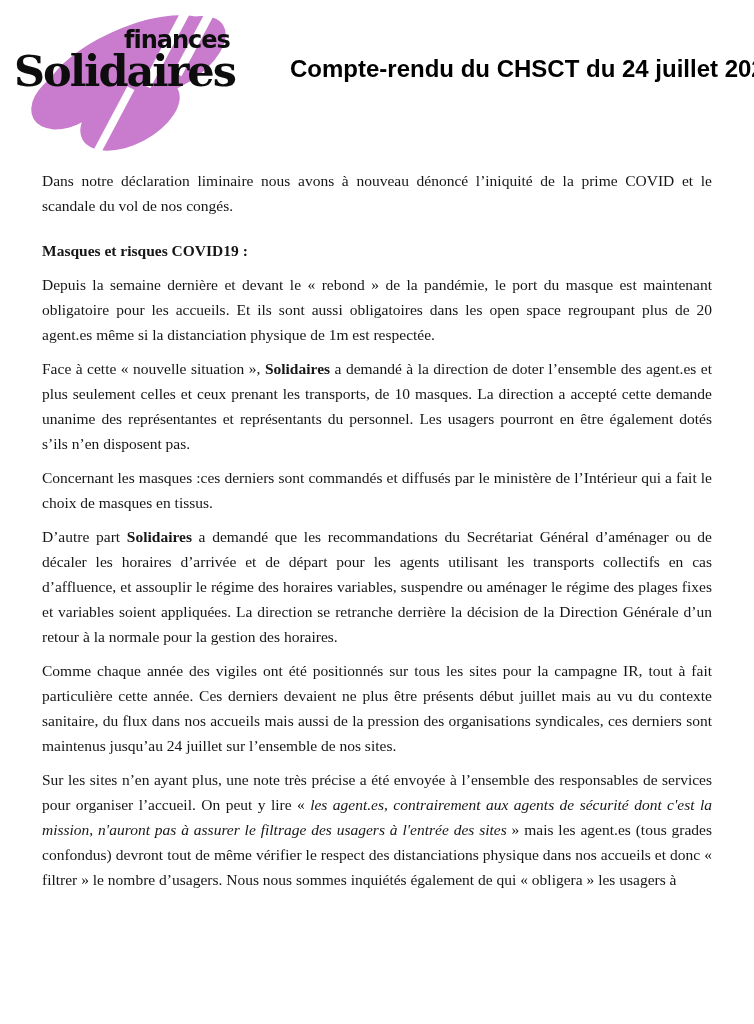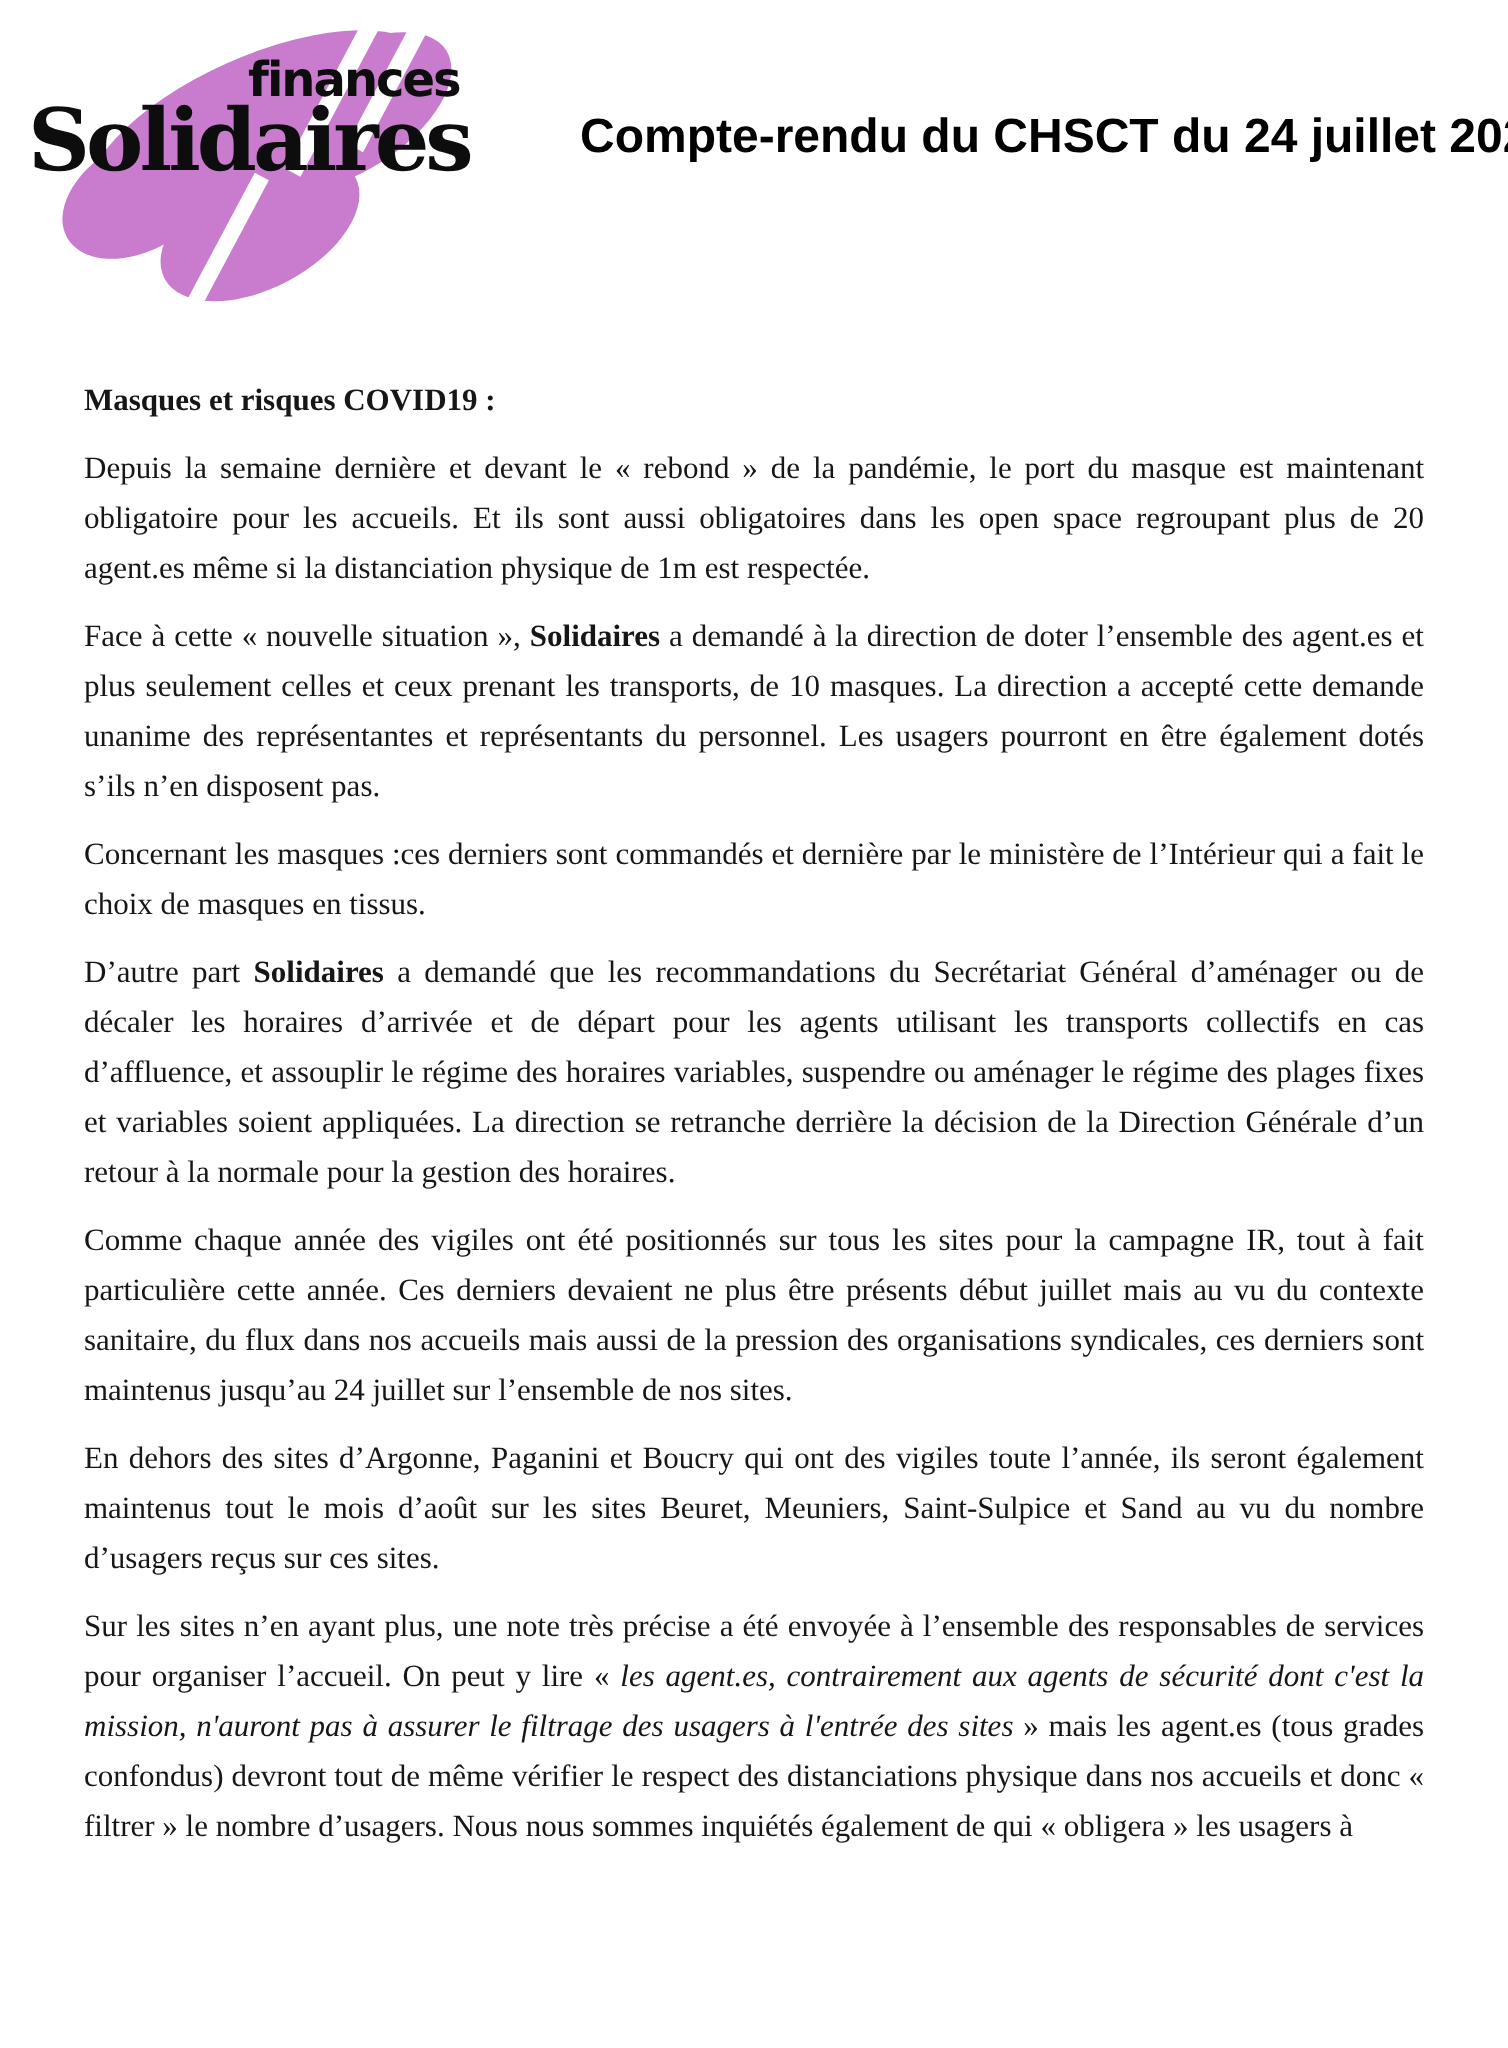--- a/index.html
+++ b/index.html
@@ -96,23 +96,23 @@
       </svg>
       <span class="logo-sub">finances</span>
       <span class="logo-main">Solidaires</span>
     </div>
 
     <h1 class="doc-title">Compte-rendu du CHSCT du 24 juillet 2020</h1>
 
   </header>
 
   <main class="doc-body">
+      <p class="p"><span>Dans notre déclaration liminaire nous avons à nouveau dénoncé l’iniquité de la prime COVID et le scandale du vol de nos congés.</span></p>
       <h2 class="h"><span>Masques et risques COVID19 :</span></h2>
       <p class="p"><span>Depuis la semaine dernière et devant le « rebond » de la pandémie, le port du masque est maintenant obligatoire pour les accueils. Et ils sont aussi obligatoires dans les open space regroupant plus de 20 agent.es même si la distanciation physique de 1m est respectée.</span></p>
       <p class="p"><span>Face à cette « nouvelle situation », </span><span class="b">Solidaires</span><span>  a demandé à la direction de doter l’ensemble des agent.es  et plus seulement celles et ceux prenant les transports, de 10 masques. La direction a accepté cette demande unanime des représentantes et représentants du personnel. Les usagers pourront en être également dotés s’ils n’en disposent pas.</span></p>
-      <p class="p"><span>Concernant les masques :ces derniers sont commandés et dernière par le ministère de l’Intérieur qui a fait le choix de masques en tissus.</span></p>
+      <p class="p"><span>Concernant les masques :ces derniers sont commandés et diffusés par le ministère de l’Intérieur qui a fait le choix de masques en tissus.</span></p>
       <p class="p"><span>D’autre part </span><span class="b">Solidaires</span><span> a demandé que les recommandations du Secrétariat Général d’aménager ou de décaler les horaires d’arrivée et de départ pour les agents utilisant les transports collectifs en cas d’affluence, et assouplir le régime des horaires variables, suspendre ou aménager le régime des plages fixes et variables soient appliquées. La direction se retranche derrière la décision de la Direction Générale d’un retour à la normale pour la gestion des horaires.</span></p>
       <p class="p"><span>Comme chaque année des vigiles ont été positionnés sur tous les sites pour la campagne IR, tout à fait particulière cette année. Ces derniers devaient ne plus être présents début juillet mais au vu du contexte sanitaire, du flux dans nos accueils mais aussi de la pression des organisations syndicales, ces derniers sont maintenus jusqu’au 24 juillet sur l’ensemble de nos sites.</span></p>
-      <p class="p"><span>En dehors des sites d’Argonne, Paganini et Boucry qui ont des vigiles toute l’année, ils seront également maintenus tout le mois d’août sur les sites Beuret, Meuniers, Saint-Sulpice et Sand au vu du nombre d’usagers reçus sur ces sites.</span></p>
       <p class="p"><span>Sur les sites n’en ayant plus, une note très précise a été envoyée à l’ensemble des responsables de services pour organiser l’accueil. On peut y lire « </span><span class="i">les agent.es, contrairement aux agents de sécurité dont c'est la mission, n'auront pas à assurer le filtrage des usagers à l'entrée des sites</span><span> » mais les agent.es (tous grades confondus) devront tout de même vérifier le respect des distanciations physique dans nos accueils et donc « filtrer » le nombre d’usagers. Nous nous sommes inquiétés également de qui « obligera » les usagers à</span></p>
     </main>
 
 </div>
 
 </body></html>

